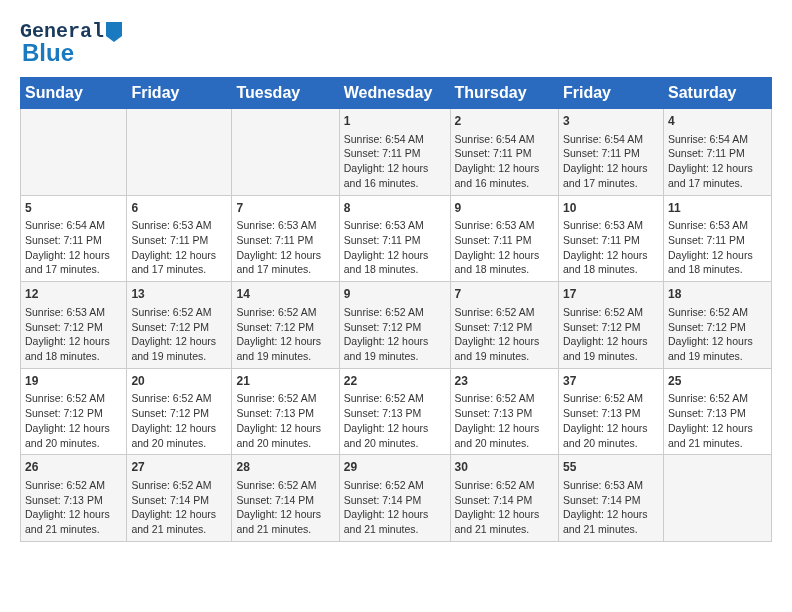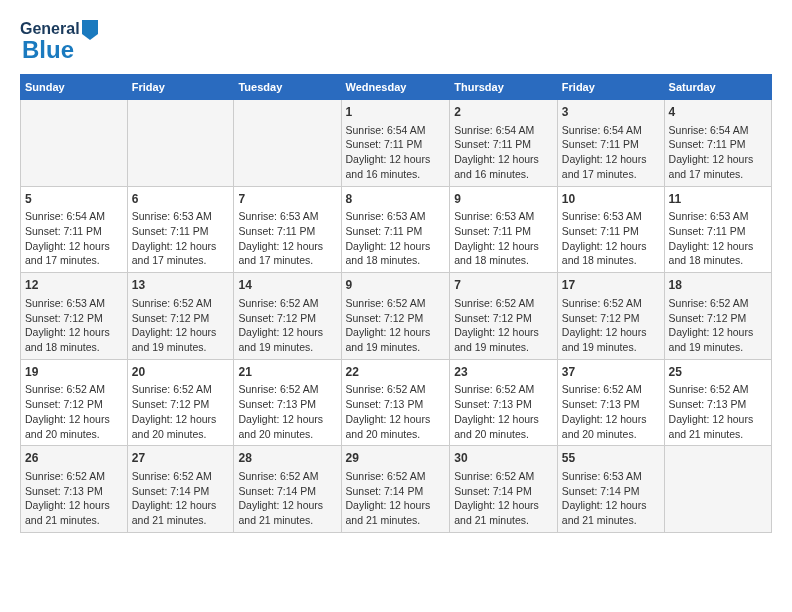--- a/index.html
+++ b/index.html
@@ -16,24 +16,25 @@
       align-items: flex-start;
       margin-bottom: 10px;
     }
     .logo {
       display: flex;
       flex-direction: column;
       align-items: flex-start;
     }
     .logo-text {
       display: flex;
-      align-items: flex-start;
-      font-size: 16px;
+      align-items: center;
+      font-size: 20px;
       font-weight: bold;
       color: #1a3a5c;
+      font-family: Liberation Mono, monospace;
     }
     .logo-general { color: #1a3a5c; }
     .logo-blue { color: #1a7abf; }
     .logo-icon {
       width: 16px;
       height: 20px;
       margin-left: 2px;
       margin-right: 0;
     }
     .title-area {
@@ -51,21 +52,21 @@
     table {
       width: 100%;
       border-collapse: collapse;
       font-size: 11px;
     }
     thead tr th {
       background-color: #2a6bbf;
       color: #fff;
       padding: 6px 4px;
       text-align: left;
-      font-size: 11px;
+      font-size: 16px;
       font-weight: bold;
       border: 1px solid #2a6bbf;
     }
     tbody tr td {
       border: 1px solid #ccc;
       vertical-align: top;
       padding: 4px;
       width: 113px;
       min-height: 70px;
       color: #333;

